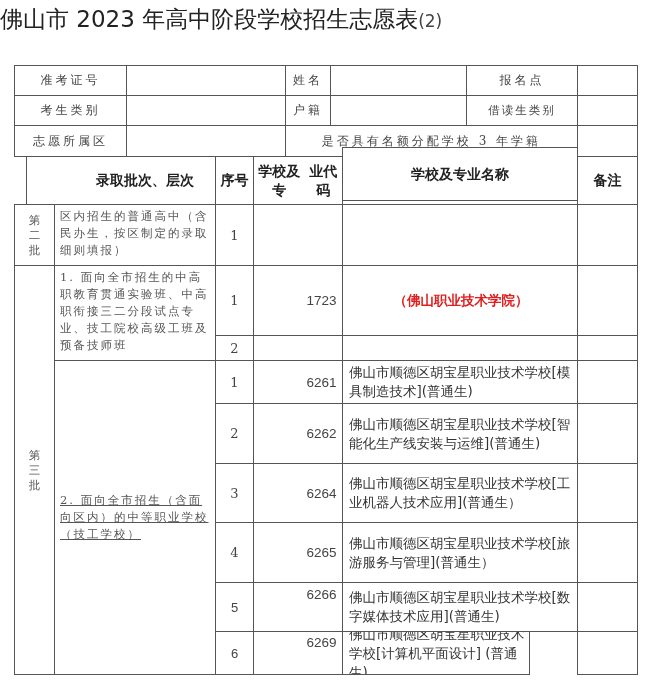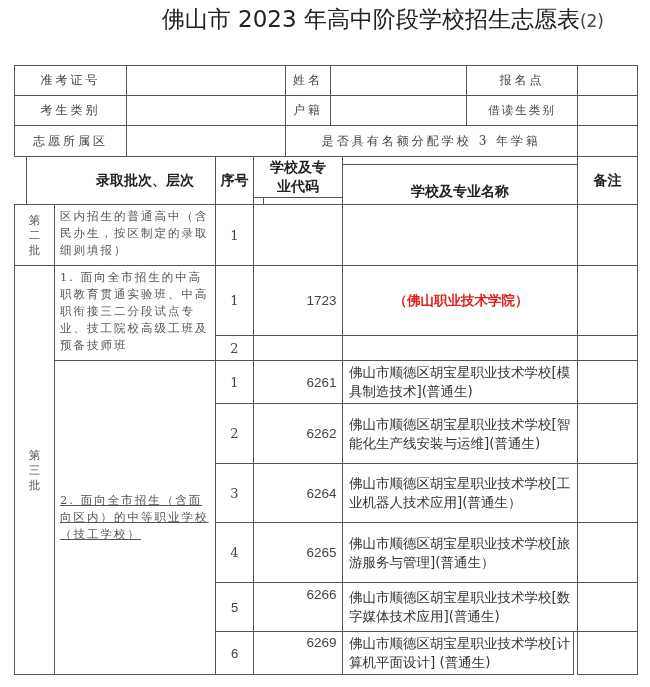--- a/index.html
+++ b/index.html
@@ -1,17 +1,17 @@
 <!DOCTYPE html>
 <html><head>
 <meta charset="utf-8">
 <style>
   html, body { margin:0; padding:0; background:#ffffff; }
   body { width:650px; height:687px; position:relative; overflow:hidden; font-family:"DejaVu Sans", sans-serif; color:#333; }
-  .title { position:absolute; left:0; top:4px; width:568px; text-align:right; font-size:23px; color:#222; letter-spacing:0; font-family:"DejaVu Sans", sans-serif;padding-left:36px; }
+  .title { position:absolute; left:0; top:4px; width:568px; text-align:left; font-size:23px; color:#222; letter-spacing:0; font-family:"DejaVu Sans", sans-serif; }
   .title .num { font-size:17px; }
   .cell { position:absolute; box-sizing:border-box; border:1px solid #555; display:flex; align-items:center; justify-content:center; text-align:center; background:#fff; overflow:hidden; }
   .lbl { font-family:"DejaVu Serif", serif; font-size:12px; color:#444; letter-spacing:3px; }
   .hdr { font-family:"DejaVu Serif", serif; font-size:14px; font-weight:bold; color:#222; line-height:19px; }
   .small { font-family:"DejaVu Serif", serif; font-size:11.5px; color:#555; letter-spacing:2px; line-height:17px; text-align:left; justify-content:flex-start; align-items:flex-start; padding:3px 0 0 5px; }
   .vert { font-family:"DejaVu Serif", serif; font-size:11.5px; color:#555; line-height:15px; width:12px; text-align:center; }
   .num { font-family:"DejaVu Serif", serif; font-size:13px; color:#444; }
   .code { font-family:"Liberation Sans", sans-serif; font-size:13.5px; color:#444;padding-left:47px; }
   .school { font-family:"DejaVu Sans", sans-serif; font-size:13.5px; color:#333; line-height:19px; justify-content:flex-start; text-align:left; padding-left:6px; padding-right:2px; }
   .red { color:#e02020; font-weight:bold; }
@@ -35,25 +35,25 @@
 <div class="cell lbl" style="left:466px;top:95px;width:112px;height:31px;font-size:11.5px;letter-spacing:2px;">借读生类别</div>
 <div class="cell" style="left:577px;top:95px;width:61px;height:31px;"></div>
 
 <div class="cell lbl" style="left:14px;top:125px;width:113px;height:32px;">志愿所属区</div>
 <div class="cell" style="left:126px;top:125px;width:160px;height:32px;"></div>
 <div class="cell lbl" style="left:285px;top:125px;width:293px;height:32px;">是否具有名额分配学校 3 年学籍</div>
 <div class="cell" style="left:577px;top:125px;width:61px;height:32px;"></div>
 
 <div class="cell hdr" style="left:26px;top:156px;width:238px;height:49px;">录取批次、层次</div>
 <div class="cell hdr" style="left:215px;top:156px;width:39px;height:49px;">序号</div>
-<div class="cell hdr" style="left:253px;top:156px;width:90px;height:42px;flex-direction:column;">
+<div class="cell hdr" style="left:253px;top:156px;width:90px;height:49px;">
   <span>学校及专</span>
   <span>业代码</span>
 </div>
-<div class="cell hdr" style="left:342px;top:164px;width:236px;height:54px;">学校及专业名称</div>
+<div class="cell hdr" style="left:342px;top:147px;width:236px;height:54px;">学校及专业名称</div>
 <div class="cell hdr" style="left:577px;top:156px;width:61px;height:49px;">备注</div>
 
 <div class="cell" style="left:14px;top:204px;width:41px;height:62px;flex-direction:column;">
   <span class="vert">第</span>
   <span class="vert">二</span>
   <span class="vert">批</span>
 </div>
 <div class="cell small" style="left:54px;top:204px;width:162px;height:62px;">区内招生的普通高中（含民办生，按区制定的录取细则填报）</div>
 <div class="cell num" style="left:215px;top:204px;width:39px;height:62px;">1</div>
 <div class="cell code" style="left:253px;top:204px;width:90px;height:62px;"></div>
@@ -103,14 +103,14 @@
 <div class="cell school" style="left:342px;top:522px;width:236px;height:61px;">佛山市顺德区胡宝星职业技术学校[旅游服务与管理](普通生）</div>
 <div class="cell" style="left:577px;top:522px;width:61px;height:61px;"></div>
 
 <div class="cell num" style="left:215px;top:582px;width:39px;height:50px;font-family:'Liberation Sans',sans-serif;">5</div>
 <div class="cell code" style="left:253px;top:582px;width:90px;height:50px;align-items:flex-start;padding-top:4px;">6266</div>
 <div class="cell school" style="left:342px;top:582px;width:236px;height:50px;">佛山市顺德区胡宝星职业技术学校[数字媒体技术应用](普通生)</div>
 <div class="cell" style="left:577px;top:582px;width:61px;height:50px;"></div>
 
 <div class="cell num" style="left:215px;top:631px;width:39px;height:44px;font-family:'Liberation Sans',sans-serif;">6</div>
 <div class="cell code" style="left:253px;top:631px;width:90px;height:44px;align-items:flex-start;padding-top:3px;">6269</div>
-<div class="cell school" style="left:342px;top:631px;width:232px;height:44px;">佛山市顺德区胡宝星职业技术学校[计算机平面设计] (普通生)</div>
+<div class="cell school" style="left:342px;top:631px;width:188px;height:44px;">佛山市顺德区胡宝星职业技术学校[计算机平面设计] (普通生)</div>
 <div class="cell" style="left:577px;top:631px;width:61px;height:44px;"></div>
 
 </body></html>

